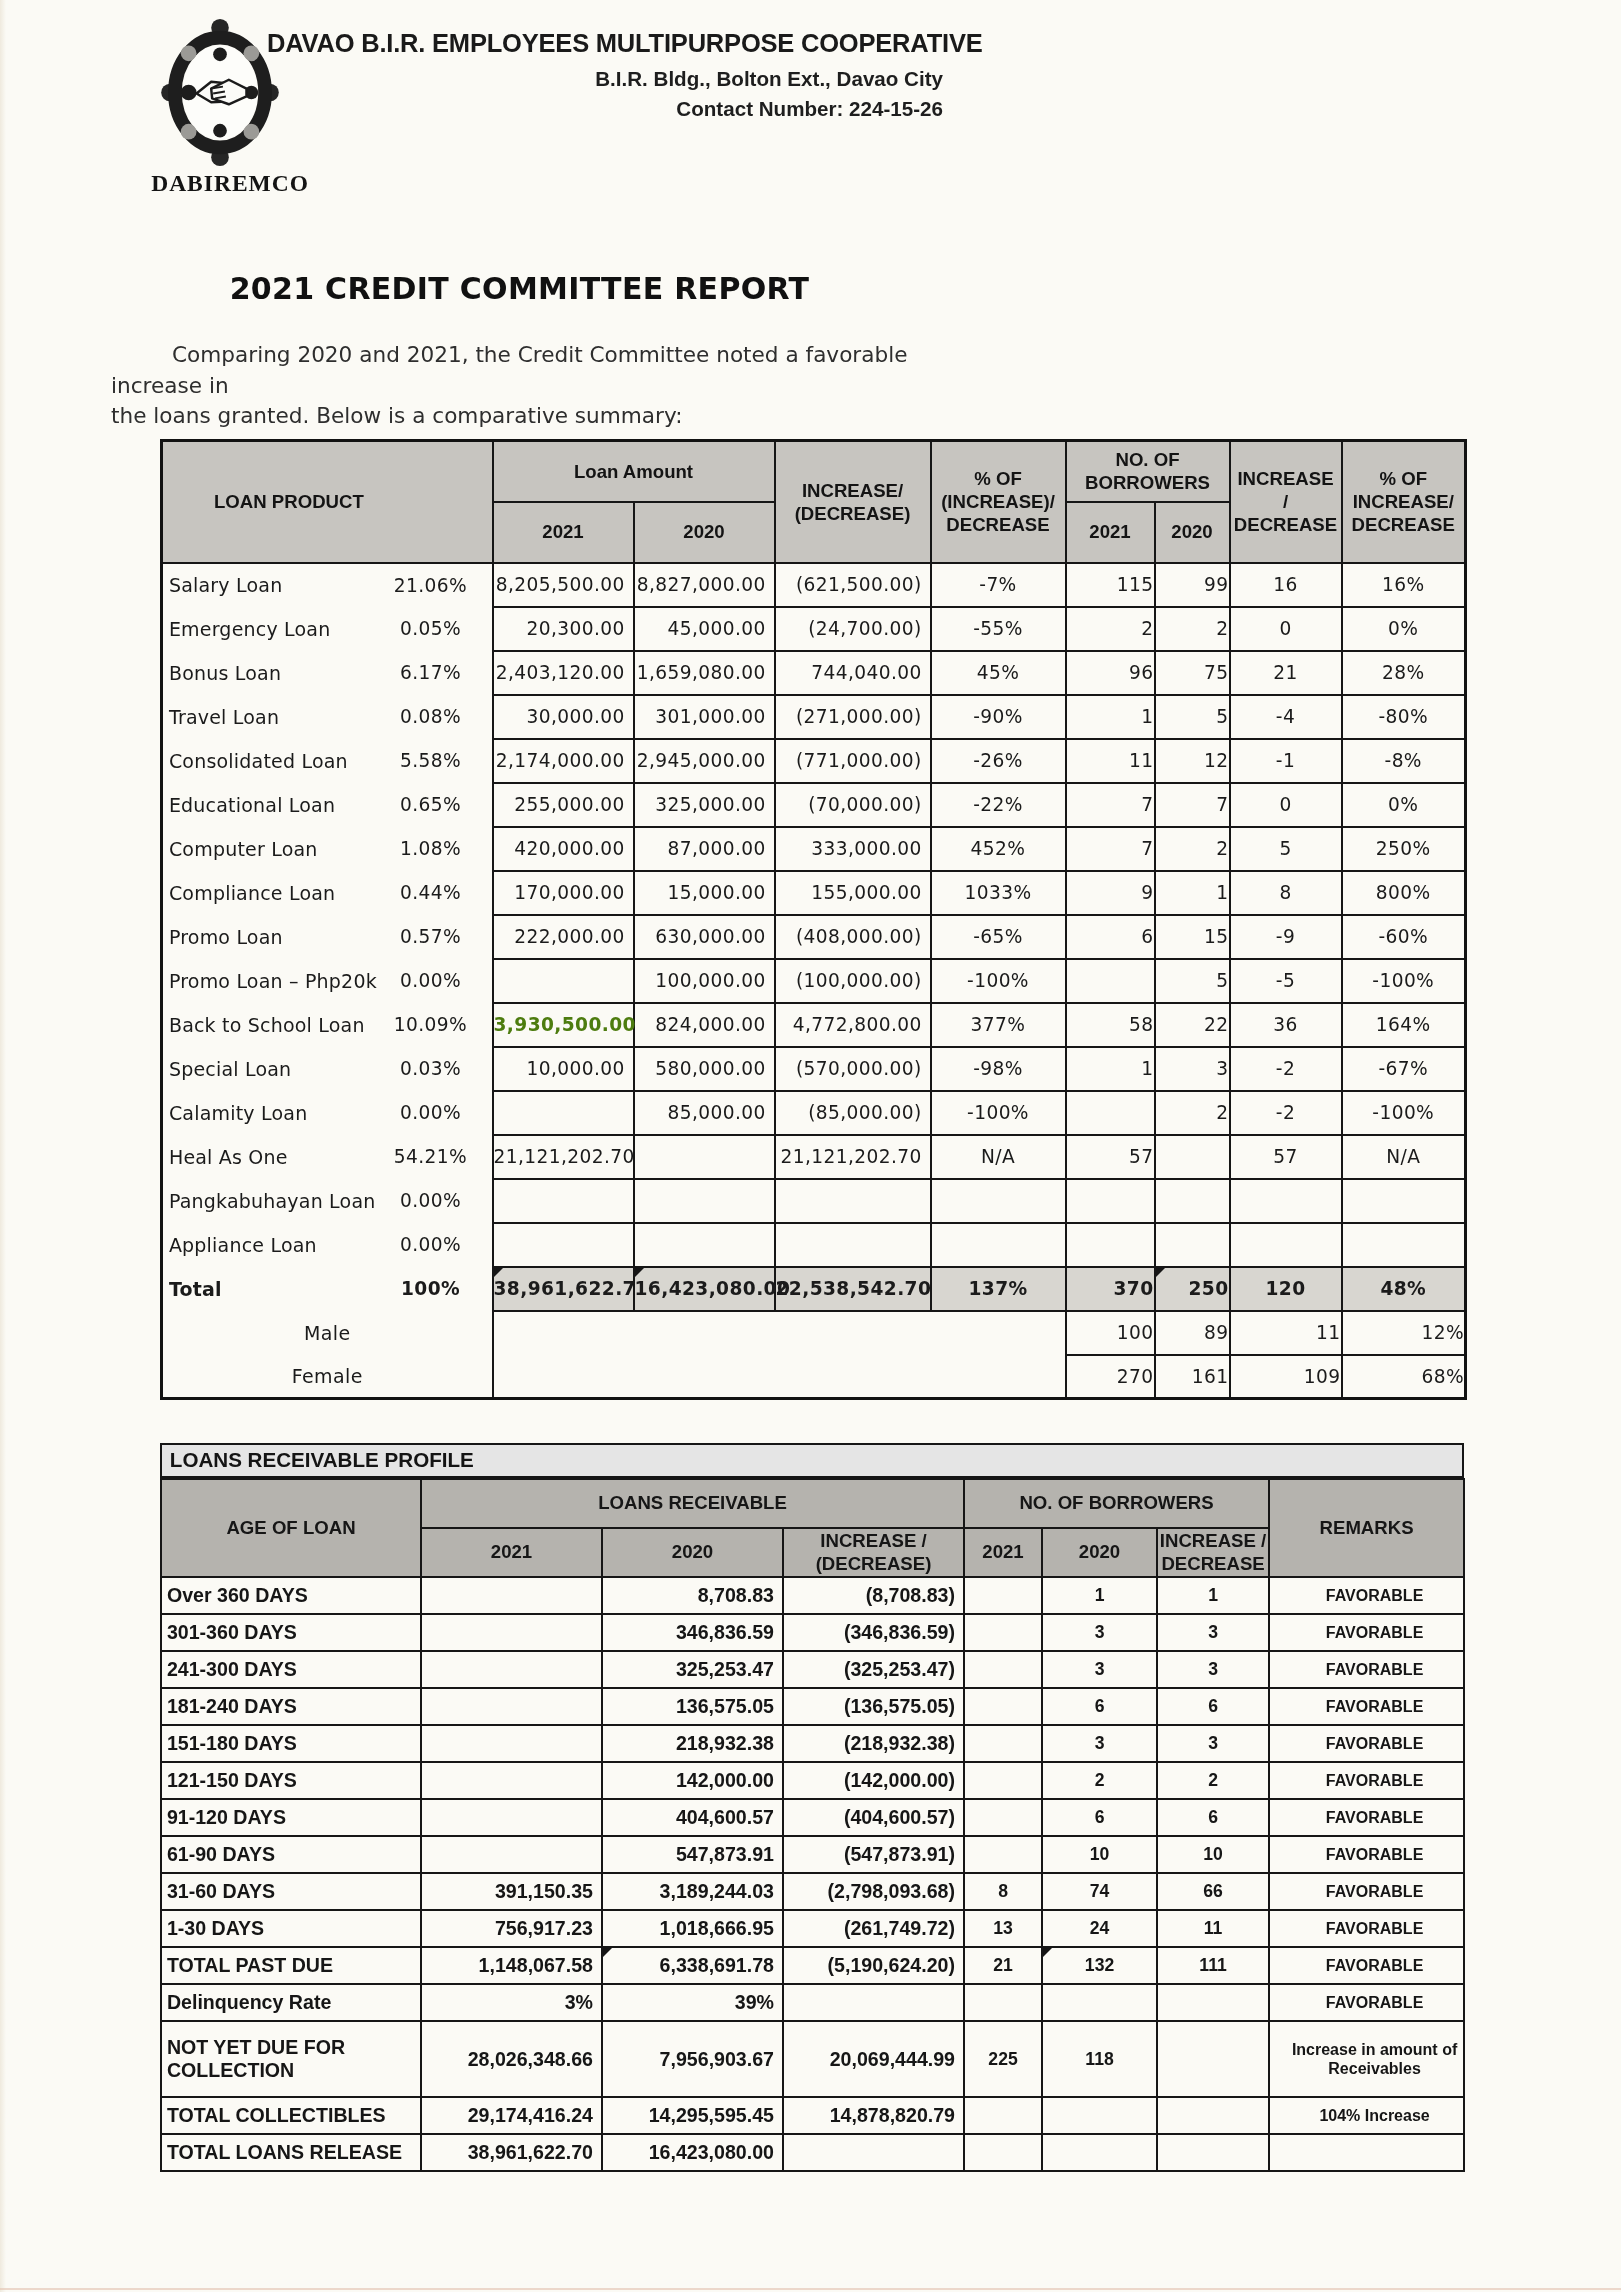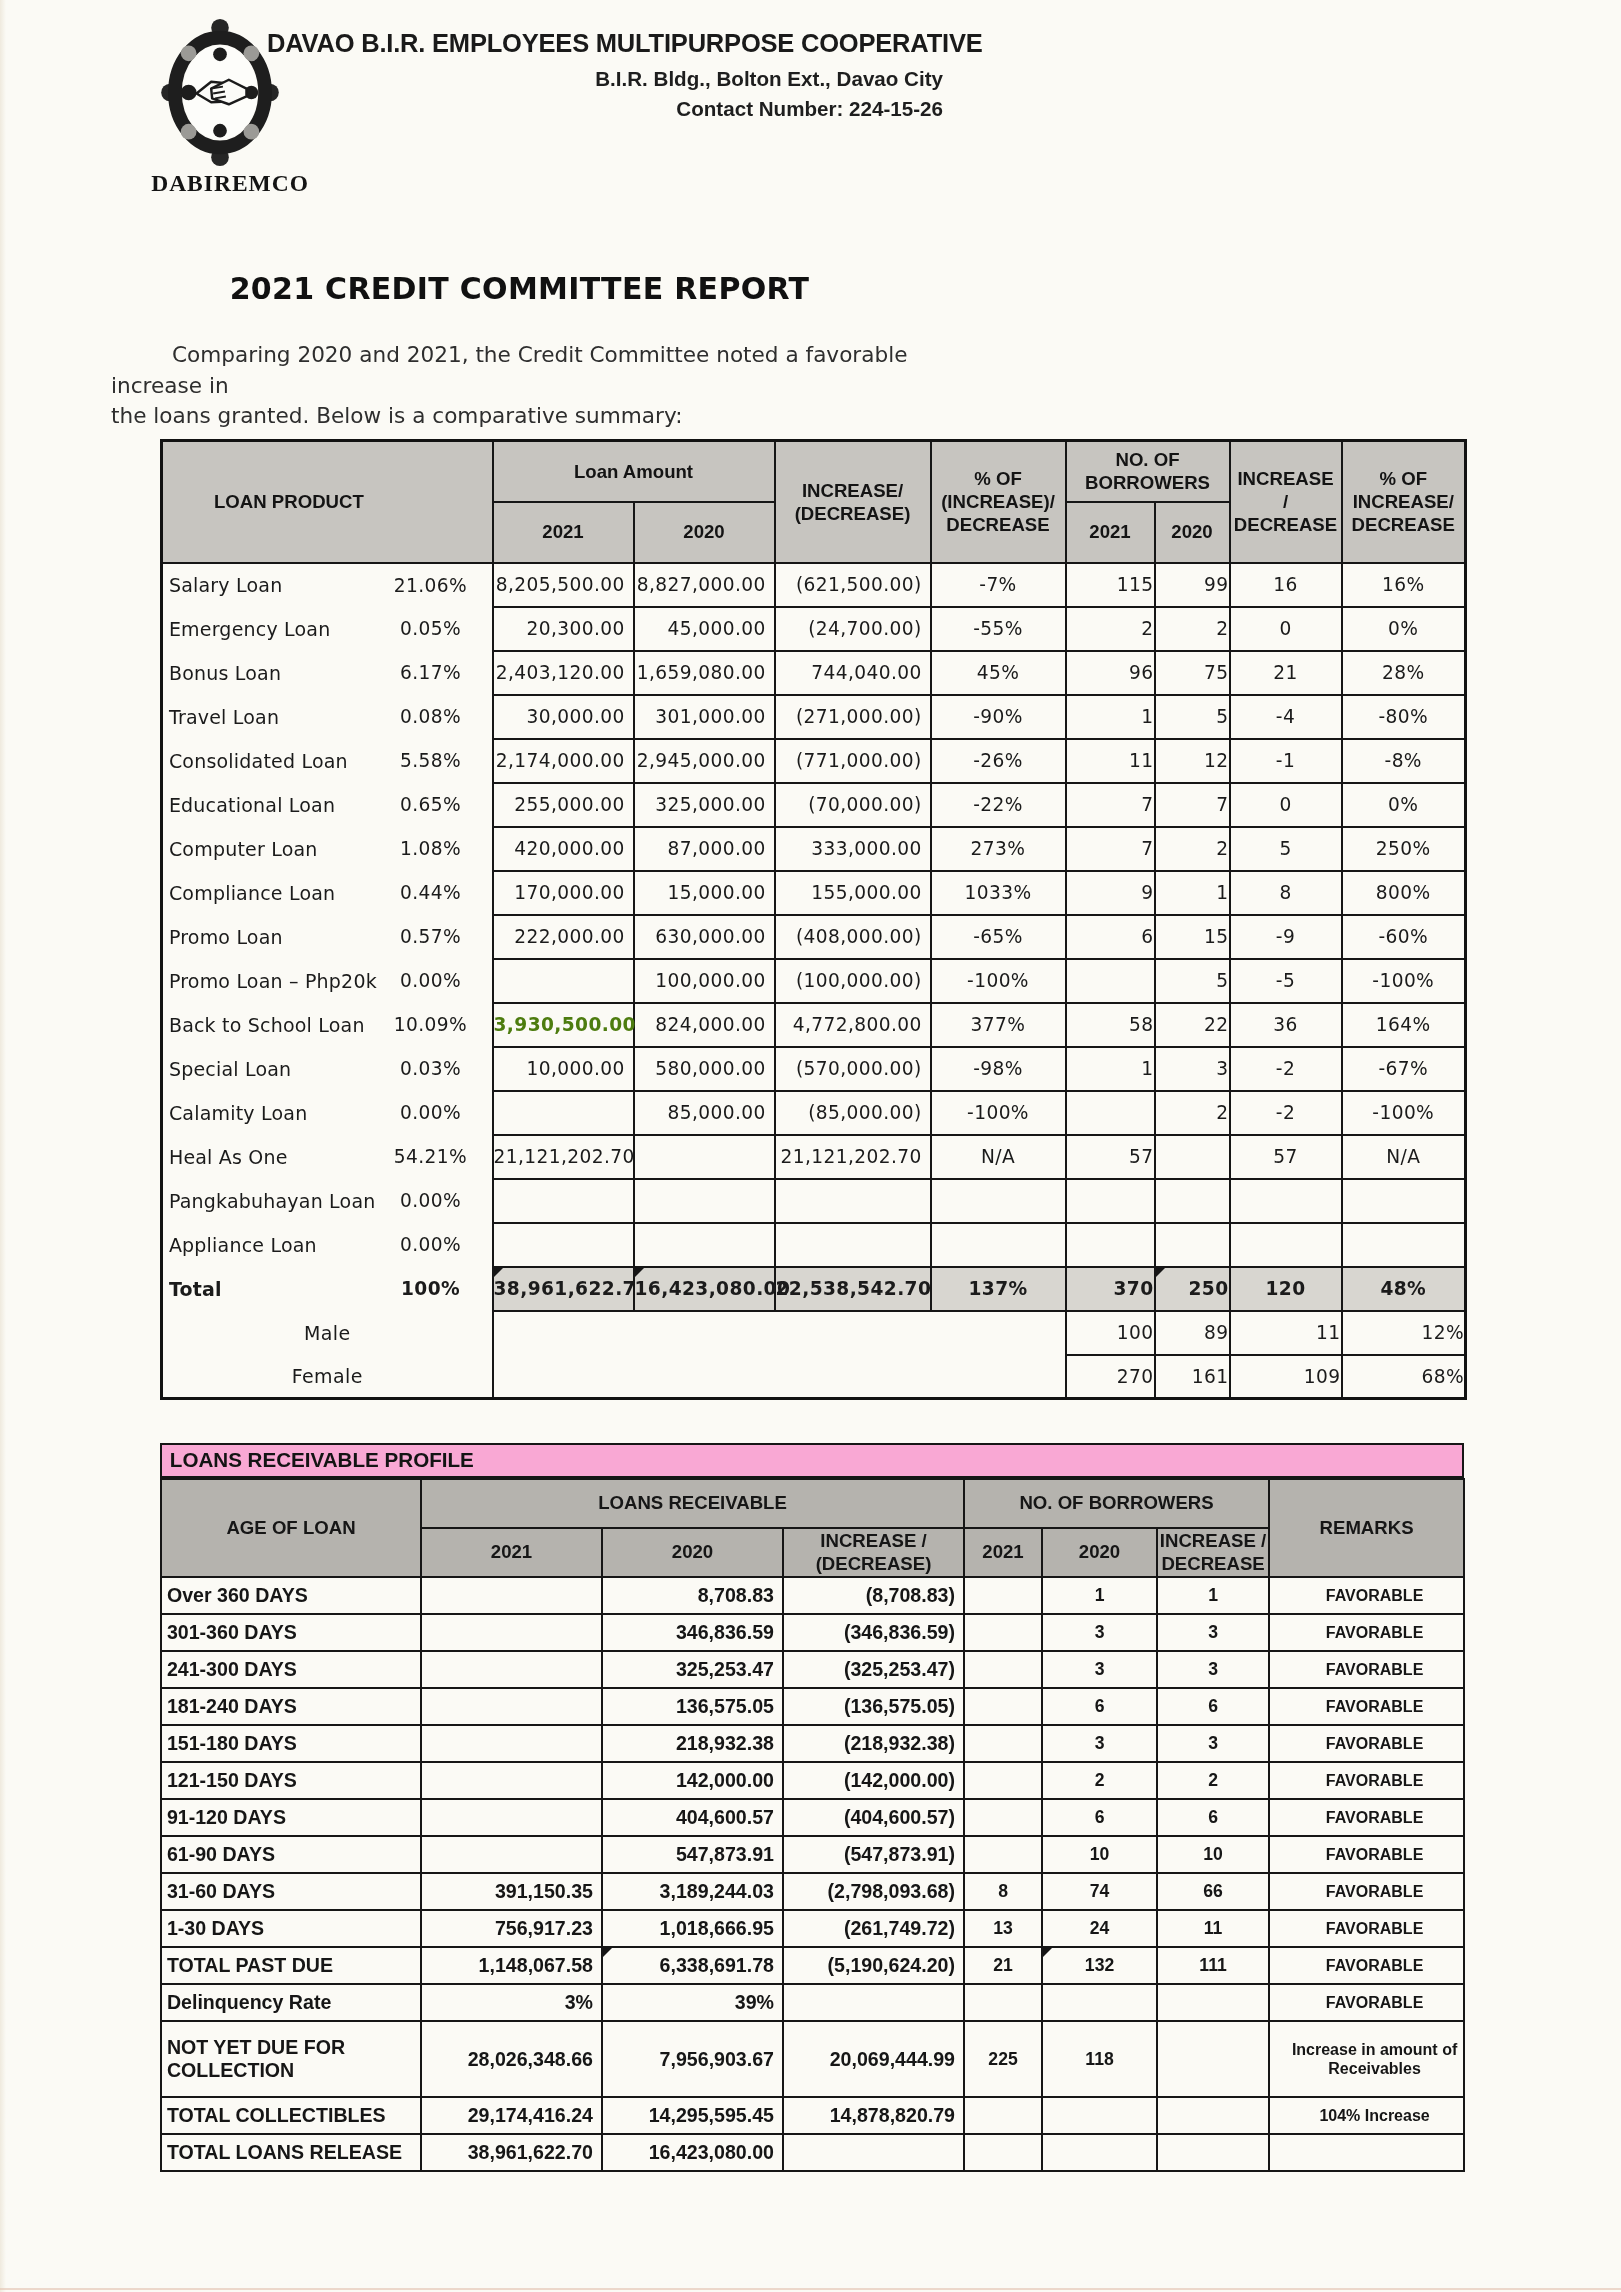--- a/index.html
+++ b/index.html
@@ -57,21 +57,21 @@
   .t1 td.gender { text-align:center; font-size:19px; border:none;
           border-right:2.9px solid #161616; }
   .t1 td.faded { color:#4d7c0f;font-weight:bold; }
   .mark { position:relative; }
   .mark::before { content:""; position:absolute; left:0; top:0; width:0; height:0;
           border-style:solid; border-width:9.8px 9.8px 0 0;
           border-color:#161616 transparent transparent transparent; }
 
   
   .lr-label { position:absolute; left:160px; top:1443px; width:1304px; height:35px;
-          background:#f9a8d4; border:2px solid #161616; border-bottom:2.9px solid #161616;
+          background:#e5e5e5; border:2px solid #161616; border-bottom:2.9px solid #161616;
           font-family:"Liberation Sans", sans-serif; font-weight:700; font-size:20.6px;
           line-height:30px; padding-left:7.8px; color:#141414; }
   .t2-wrap { position:absolute; left:160px; top:1478px; }
   .t2 { width:1304px; border:2.9px solid #121212; font-family:"Liberation Sans", sans-serif; }
   .t2 th { background:#b5b3ae; border:2px solid #161616; font-weight:700; font-size:18.6px;
           color:#161616; white-space:pre-line; text-align:center; vertical-align:middle;
           line-height:1.2; }
   .t2 thead tr:first-child th { height:49px; }
   .t2 thead tr:last-child th { height:49px; }
   .t2 td { border:2px solid #161616; height:37px; font-size:19.6px; font-weight:600;
@@ -248,21 +248,21 @@
             <td class="c-ct">7</td>
             <td class="c-md">0</td>
             <td class="c-md">0%</td>
           </tr>
           <tr>
             <td class="c-nm">Computer Loan</td>
             <td class="c-pc">1.08%</td>
             <td class="c-am">420,000.00</td>
             <td class="c-am">87,000.00</td>
             <td class="c-am">333,000.00</td>
-            <td class="c-md">273%</td>
+            <td class="c-md">452%</td>
             <td class="c-ct b-left">7</td>
             <td class="c-ct">2</td>
             <td class="c-md">5</td>
             <td class="c-md">250%</td>
           </tr>
           <tr>
             <td class="c-nm">Compliance Loan</td>
             <td class="c-pc">0.44%</td>
             <td class="c-am">170,000.00</td>
             <td class="c-am">15,000.00</td>

